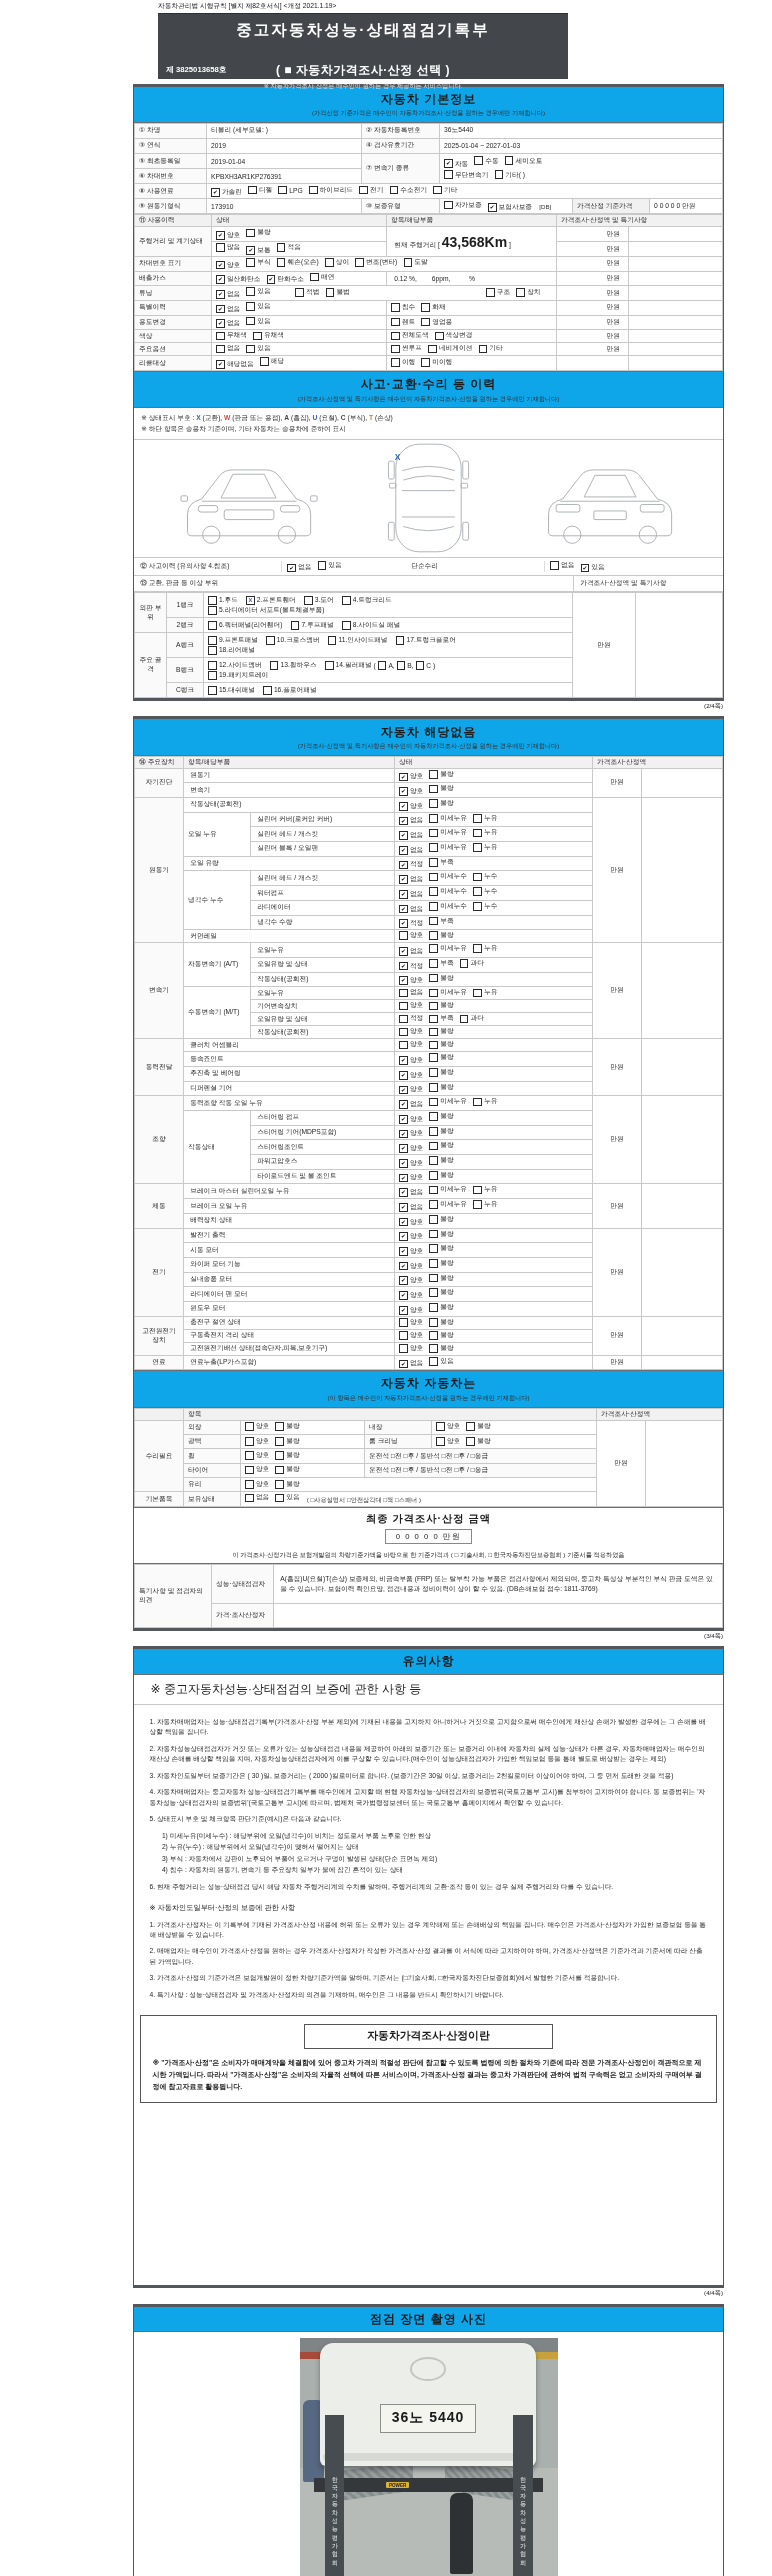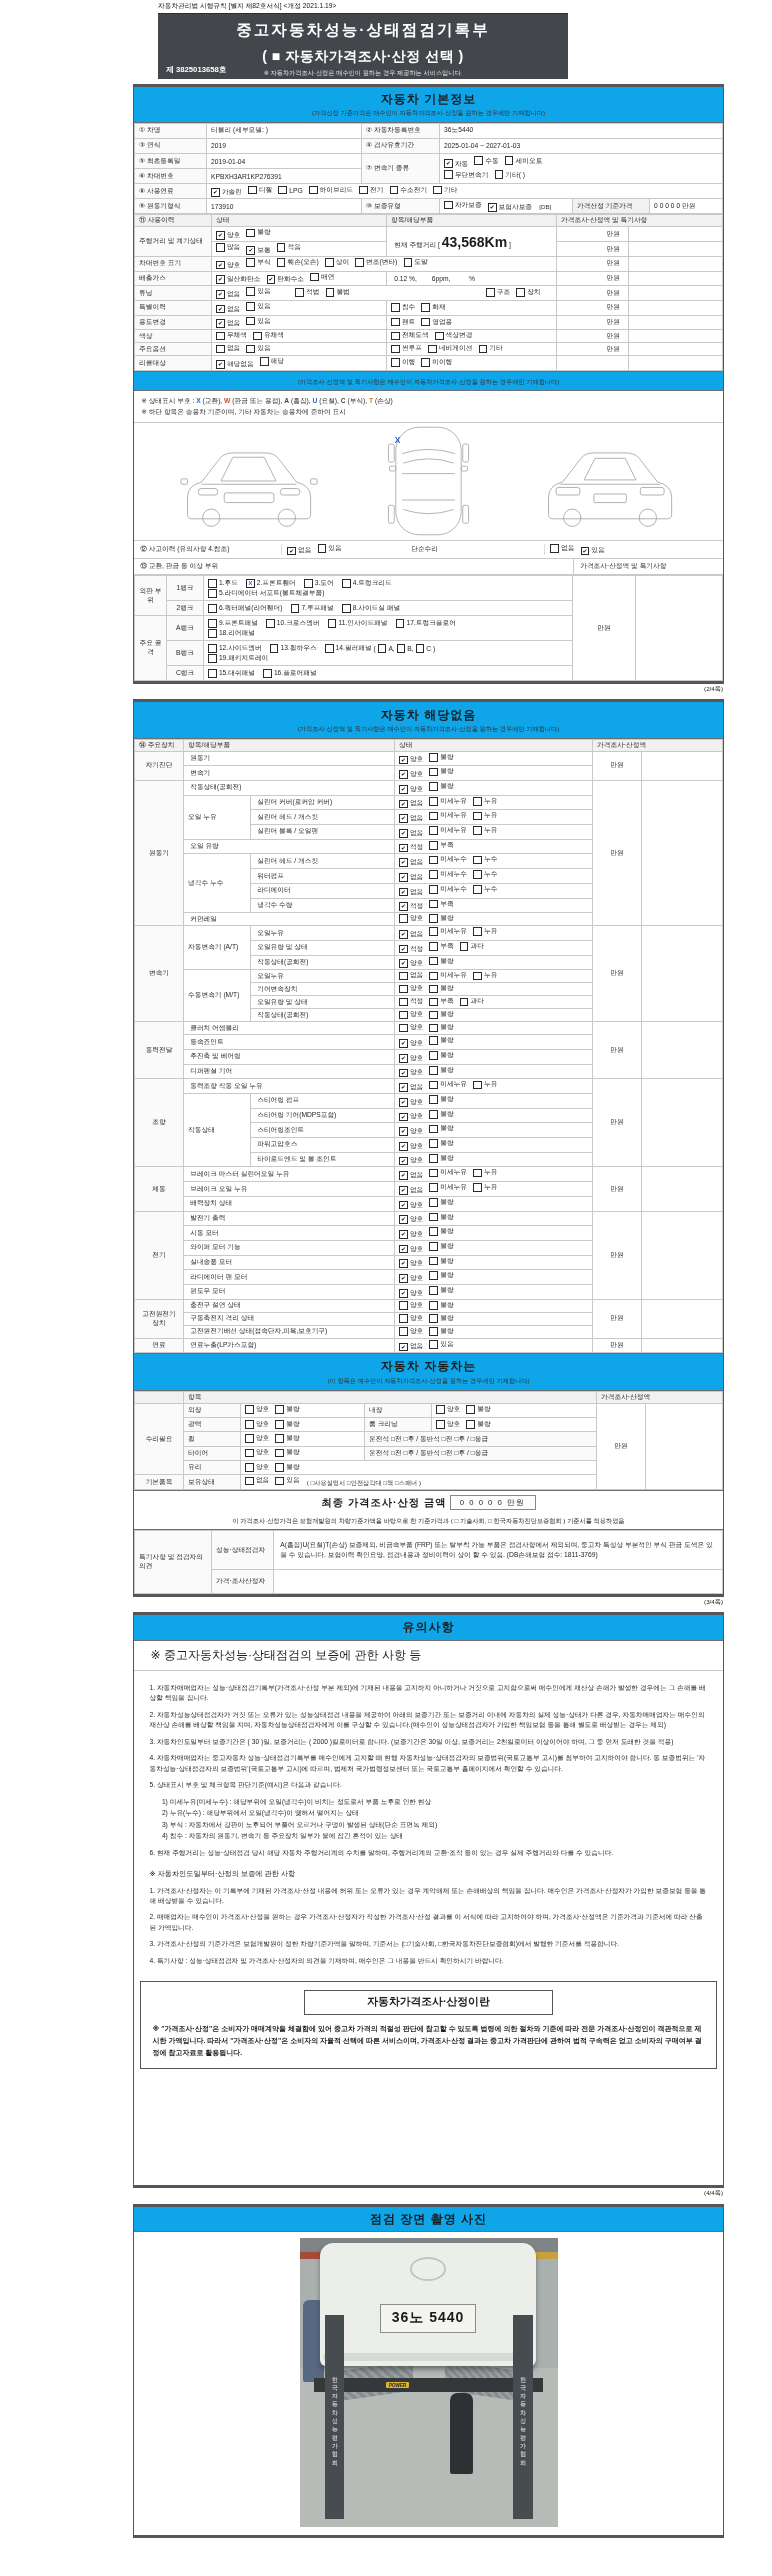--- a/index.html
+++ b/index.html
@@ -2,21 +2,21 @@
 <html style="font-size:8.2px"><head>
 <meta charset="utf-8">
 <style>
   html,body{margin:0;padding:0;}
   body{width:773px;height:2576px;overflow:hidden;background:#fff;color:#1d1d1d;
        font-family:"Liberation Sans","DejaVu Sans",sans-serif;}
   .formref{margin:2.1px 0 0 158px;font-size:6.7px;color:#111;}
   .titleband{position:relative;margin:1.5px 0 0 158px;width:410px;height:66px;background:#43474b;
              color:#fff;text-align:center;padding-top:6.7px;box-sizing:border-box;border-top:1.5px solid #2c2f31;}
   .tb-title{font-size:15.5px;font-weight:bold;letter-spacing:2.1px;}
-  .tb-sub{font-size:14px;font-weight:bold;margin-top:7px;letter-spacing:0.5px;}
+  .tb-sub{font-size:12px;font-weight:bold;margin-top:21px;letter-spacing:0.5px;}
   .tb-note{font-size:6.2px;color:#e4e4e4;margin-top:2.6px;}
   .docno{position:absolute;left:8.2px;bottom:3.6px;font-size:7.7px;font-weight:bold;}
 
   .bigbox{margin:5.2px 49px 0 133px;border:1.5px solid #53575b;border-top-width:3.1px;border-bottom-width:3.6px;background:#fff;}
   .pagemark{margin:1px 50px 0 133px;text-align:right;font-size:6.2px;color:#222;}
 
   .secband{background:#0ea5e9;border-bottom:1px solid #6b6f73;text-align:center;padding:4.1px 0 3.6px;}
   .secband.mid{border-top:1px solid #6b6f73;}
   .sectitle{font-size:12px;font-weight:bold;letter-spacing:1px;}
   .secsub{font-size:6.2px;margin-top:1.5px;color:#333;}
@@ -67,29 +67,29 @@
   .pline .opt{margin-right:8.2px;}
 
   .detail td{height:13px;}
   .detail .cat{background:#fafafa;text-align:center;}
   .detail .sub{background:#fff;}
   .detail .itm{padding-left:6.2px;}
 
   .etc td{height:14.4px;}
   .etc .cat{background:#fafafa;text-align:center;}
 
-  .finalband{display:flex;justify-content:center;align-items:center;gap:3px;padding:4.1px 0;border-top:1px solid #6b6f73;}
+  .finalband{display:flex;justify-content:center;align-items:center;gap:3px;padding:4.1px 0;border-top:1px solid #6b6f73;flex-direction:column;}
   .final-label{font-size:10.3px;font-weight:bold;letter-spacing:1px;}
   .final-value{border:0.5px solid #888;padding:1.5px 9.3px;font-size:7.7px;letter-spacing:1.5px;background:#fdfdfd;}
   .final-note{text-align:center;font-size:6.2px;padding:2.1px 0 3.6px;border-bottom:1px solid #6b6f73;}
 
   .remarks td{font-size:6.7px;}
   .remtext{font-size:6.7px;line-height:1.55;padding:3.1px 6.2px;}
 
-  .noticebox{height:576px;box-sizing:border-box;overflow:hidden;}
+  .noticebox{height:642px;box-sizing:border-box;overflow:hidden;}
   .nt-intro{font-size:12px;padding:6.2px 16.5px;border-bottom:0.5px solid #c9c9c9;}
   .nt-wrap{padding:5.2px 15.5px 0;}
   .nt-item{font-size:6.7px;line-height:1.55;margin:6.2px 0;}
   .nt-sub{font-size:6.7px;line-height:1.5;margin:1.5px 0 1.5px 12.4px;}
   .nt-head{font-size:7.2px;margin:11.3px 0 4.1px;}
   .pricebox{margin:14.4px 6.2px 8.2px;border:1px solid #555;padding:8.2px 11.3px 9.3px;}
   .pb-title{width:247px;margin:0 auto 8.2px;border:1px solid #555;text-align:center;font-size:10.8px;font-weight:bold;padding:4.6px 0;}
   .pb-text{font-size:7px;line-height:1.7;font-weight:bold;color:#222;}
 
   .photowrap{display:flex;justify-content:center;padding:6.2px 0 7.2px;}
@@ -437,20 +437,21 @@
                 <span class="cb"></span>
                 <span class="cblab">미이행</span>
               </span></td>
             <td class="price"></td>
             <td class="note"></td>
           </tr>
         </tbody>
     </table>
 
     <div class="secband mid">
+      <div class="sectitle">사고·교환·수리 등 이력</div>
       <div class="secsub">(가격조사·산정액 및 특기사항은 매수인이 자동차가격조사·산정을 원하는 경우에만 기재합니다)</div>
     </div>
 
     <div class="legendrow">
       <div id="legendLine"><span>※ 상태표시 부호 : </span><b style="color: rgb(43, 95, 196);">X</b><span> (교환),  </span><b style="color: rgb(201, 75, 60);">W</b><span> (판금 또는 용접),  </span><b style="color: rgb(68, 68, 68);">A</b><span> (흠집),  </span><b style="color: rgb(43, 95, 196);">U</b><span> (요철),  </span><b style="color: rgb(68, 68, 68);">C</b><span> (부식),  </span><b style="color: rgb(208, 122, 46);">T</b><span> (손상)</span></div>
       <div>※ 하단 항목은 승용차 기준이며, 기타 자동차는 승용차에 준하여 표시</div>
     </div>
 
     <div class="diagrams">
       <svg width="170" height="108" viewBox="0 0 300 200" fill="none" stroke="#a2a7ac" stroke-width="1.6">

